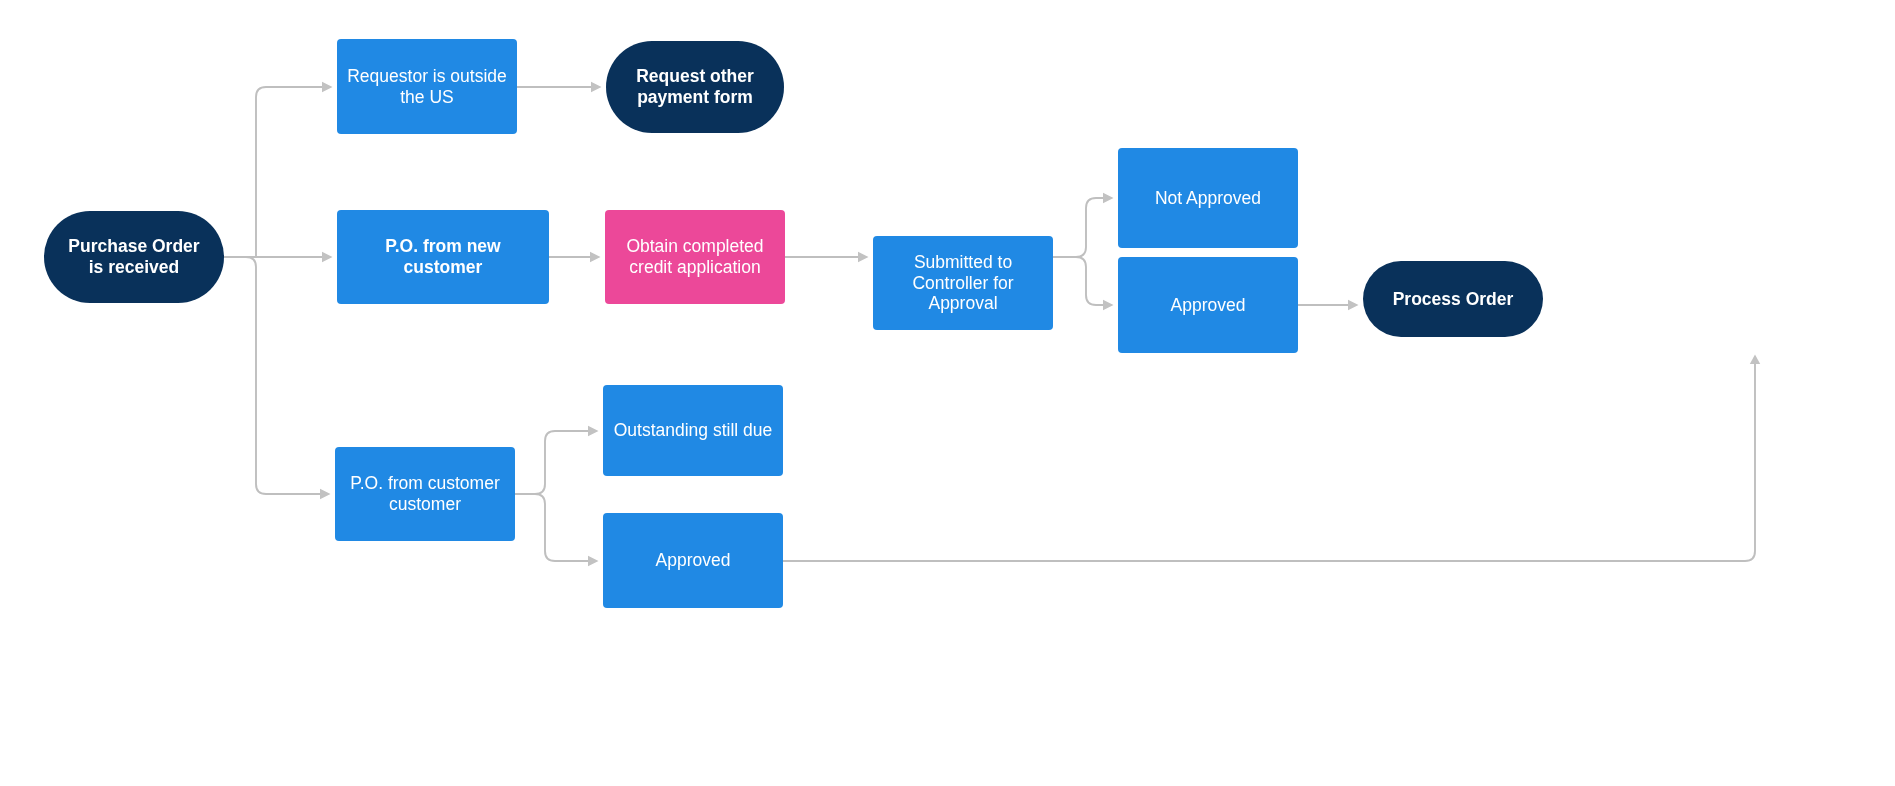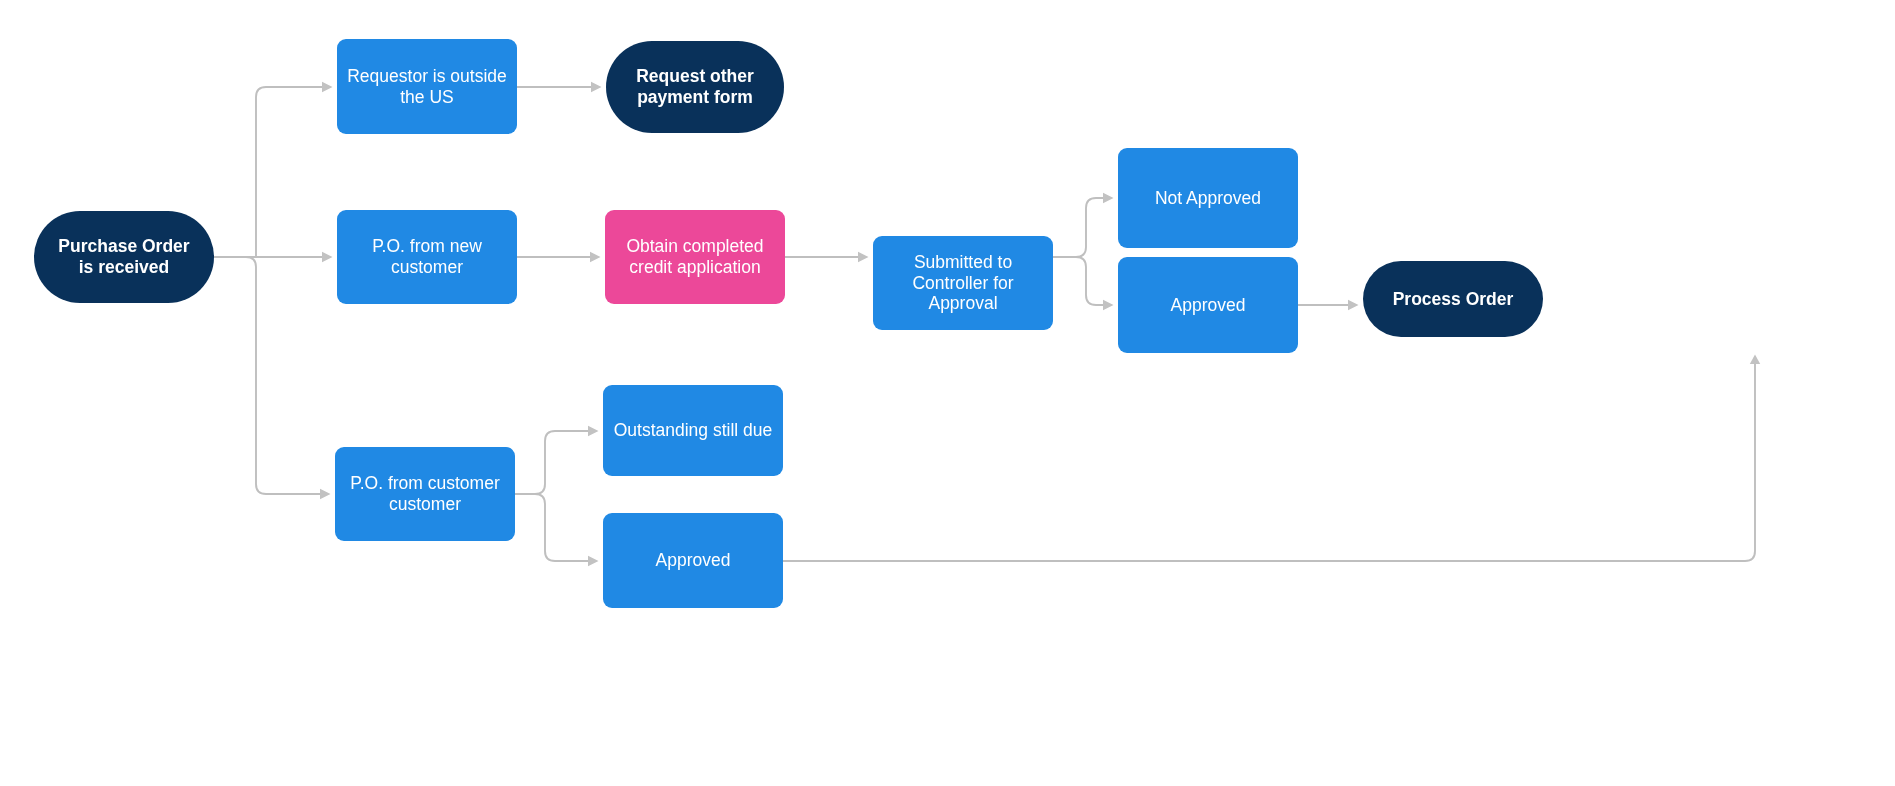--- a/index.html
+++ b/index.html
@@ -32,21 +32,21 @@
     justify-content: center;
     text-align: center;
     box-sizing: border-box;
     color: #ffffff;
     line-height: 1.18;
     white-space: pre-line;
     padding: 4px 10px;
   }
   .node.process {
     background: #2089e4;
-    border-radius: 9px;
+    border-radius: 4px;
     font-size: 17.5px;
     font-weight: 400;
   }
   .node.terminal {
     background: #09315a;
     font-size: 17.5px;
     font-weight: 700;
     justify-content: center;
   }
   .edge-path {
@@ -84,27 +84,27 @@
       <polygon points="868.5,257 858,251.8 858,262.2" class="edge-head" fill="#c2c2c2"></polygon>
       <polygon points="1113.5,198 1103,192.8 1103,203.2" class="edge-head" fill="#c2c2c2"></polygon>
       <polygon points="1113.5,305 1103,299.8 1103,310.2" class="edge-head" fill="#c2c2c2"></polygon>
       <polygon points="1358.5,305 1348,299.8 1348,310.2" class="edge-head" fill="#c2c2c2"></polygon>
       <polygon points="330.5,494 320,488.8 320,499.2" class="edge-head" fill="#c2c2c2"></polygon>
       <polygon points="598.5,431 588,425.8 588,436.2" class="edge-head" fill="#c2c2c2"></polygon>
       <polygon points="598.5,561 588,555.8 588,566.2" class="edge-head" fill="#c2c2c2"></polygon>
       <polygon points="1755,354.5 1749.8,364 1760.2,364" class="edge-head" fill="#c2c2c2"></polygon>
     </svg>
   <div id="node-layer">
-      <div class="node terminal" style="left: 34px; top: 211px; width: 180px; height: 92px; border-radius: 46px; background: rgb(9, 49, 90); color: rgb(255, 255, 255);"><span>Purchase Order
+      <div class="node terminal" style="left: 44px; top: 211px; width: 180px; height: 92px; border-radius: 46px; background: rgb(9, 49, 90); color: rgb(255, 255, 255);"><span>Purchase Order
 is received</span></div>
       <div class="node process" style="left: 337px; top: 39px; width: 180px; height: 95px; background: rgb(32, 137, 228); color: rgb(255, 255, 255);"><span>Requestor is outside
 the US</span></div>
       <div class="node terminal" style="left: 606px; top: 41px; width: 178px; height: 92px; border-radius: 46px; background: rgb(9, 49, 90); color: rgb(255, 255, 255);"><span>Request other
 payment form</span></div>
-      <div class="node process" style="left: 337px; top: 210px; width: 180px; height: 94px; background: rgb(32, 137, 228); color: rgb(255, 255, 255);"><span>P.O. from new
+      <div class="node process" style="left: 337px; top: 210px; width: 212px; height: 94px; background: rgb(32, 137, 228); color: rgb(255, 255, 255); font-weight: bold;"><span>P.O. from new
 customer</span></div>
       <div class="node process" style="left: 605px; top: 210px; width: 180px; height: 94px; background: #ec4899; color: rgb(255, 255, 255);"><span>Obtain completed
 credit application</span></div>
       <div class="node process" style="left: 873px; top: 210px; width: 180px; height: 94px; background: rgb(32, 137, 228); color: rgb(255, 255, 255); margin-top: 26px;"><span>Submitted to
 Controller for
 Approval</span></div>
       <div class="node process" style="left: 1118px; top: 148px; width: 180px; height: 100px; background: rgb(32, 137, 228); color: rgb(255, 255, 255);"><span>Not Approved</span></div>
       <div class="node process" style="left: 1118px; top: 257px; width: 180px; height: 96px; background: rgb(32, 137, 228); color: rgb(255, 255, 255);"><span>Approved</span></div>
       <div class="node terminal" style="left: 1363px; top: 261px; width: 180px; height: 76px; border-radius: 44.5px; background: rgb(9, 49, 90); color: rgb(255, 255, 255);"><span>Process Order</span></div>
       <div class="node process" style="left: 335px; top: 447px; width: 180px; height: 94px; background: rgb(32, 137, 228); color: rgb(255, 255, 255);"><span>P.O. from customer

